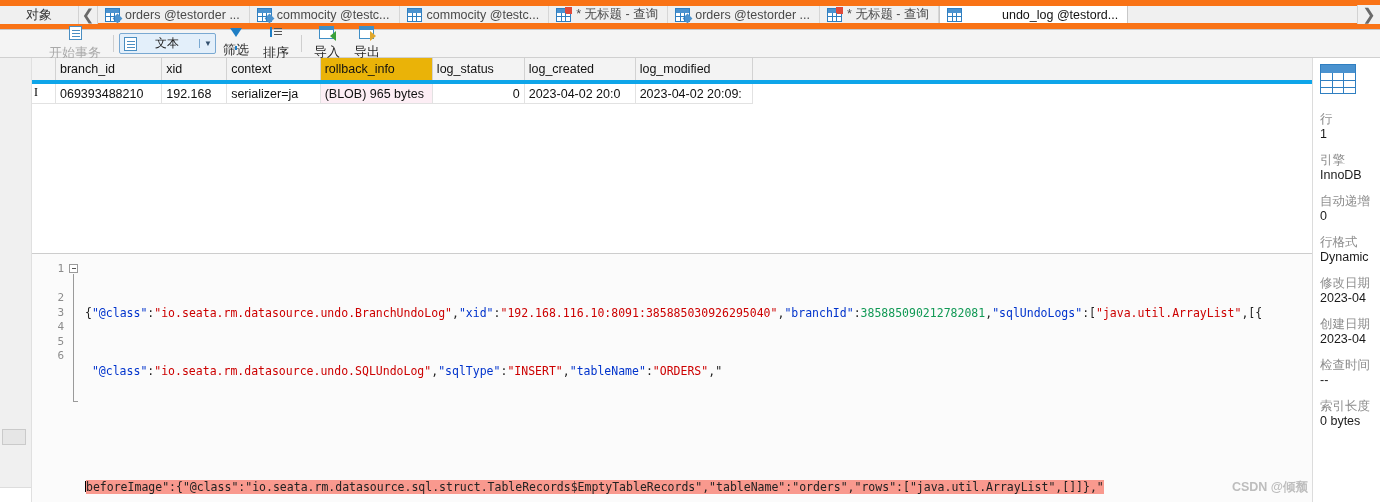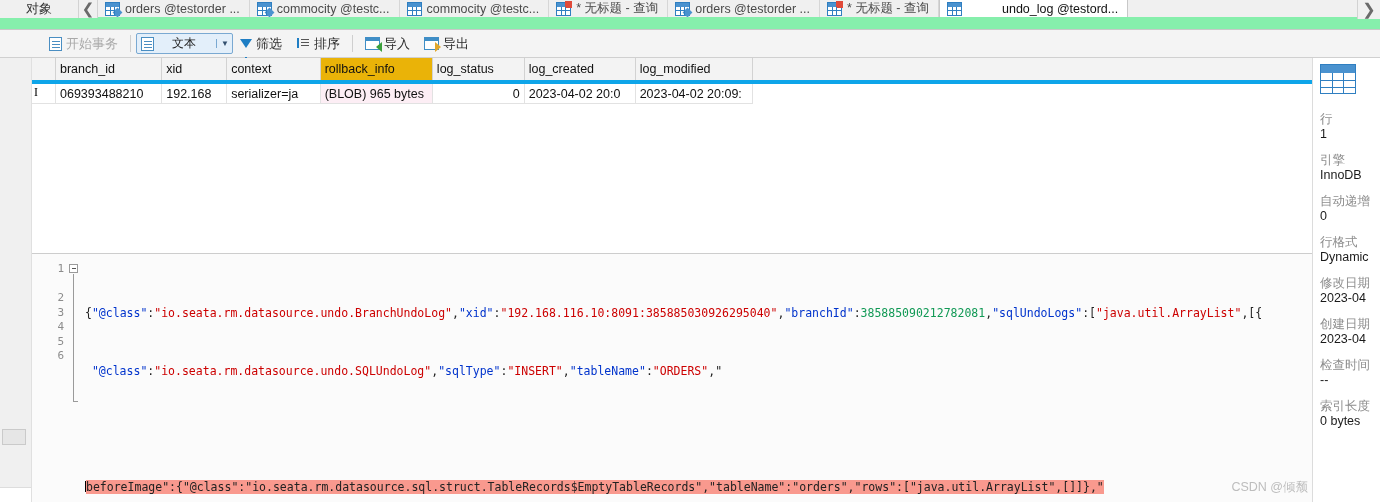--- a/index.html
+++ b/index.html
@@ -21,24 +21,24 @@
     height: 502px;
     position: relative;
     display: flex;
     flex-direction: column;
     background: #ffffff;
   }
 
   
   .tabbar {
     height: 29px;
-    background: #86efac;
+    background: #f97316;
     border-bottom: 1px solid #c8c8c8;
     display: flex;
-    align-items: flex-start;
+    align-items: center;
     flex: 0 0 auto;
     position: relative;
   }
   .obj-tab {
     width: 78px;
     background: #f0f0f0;
     border-right: 1px solid #d2d2d2;
     display: flex;
     align-items: center;
     justify-content: center;
@@ -159,20 +159,21 @@
     flex: 0 0 auto;
   }
   .tb-item {
     display: flex;
     align-items: center;
     gap: 4px;
     padding: 2px 7px;
     font-size: 13px;
     color: #2b2b2b;
     white-space: nowrap;
+    flex-direction: column;
   }
   .tb-item.disabled { color: #a9a9a9; }
   .tb-sep {
     width: 1px;
     height: 17px;
     background: #cfcfcf;
     margin: 0 5px;
   }
   .tb-active {
     border: 1px solid #7aa9d2;
@@ -481,20 +482,21 @@
 
   
   .watermark {
     position: absolute;
     right: 72px;
     bottom: 6px;
     font-size: 12.5px;
     color: #bdbdbd;
     white-space: nowrap;
     pointer-events: none;
+    font-weight: bold;
   }
   .bottom-strip {
     position: absolute;
     left: 0; bottom: 0;
     width: 31px; height: 14px;
     background: #ffffff;
     border-top: 1px solid #dddddd;
   }
 </style>
 </head>

